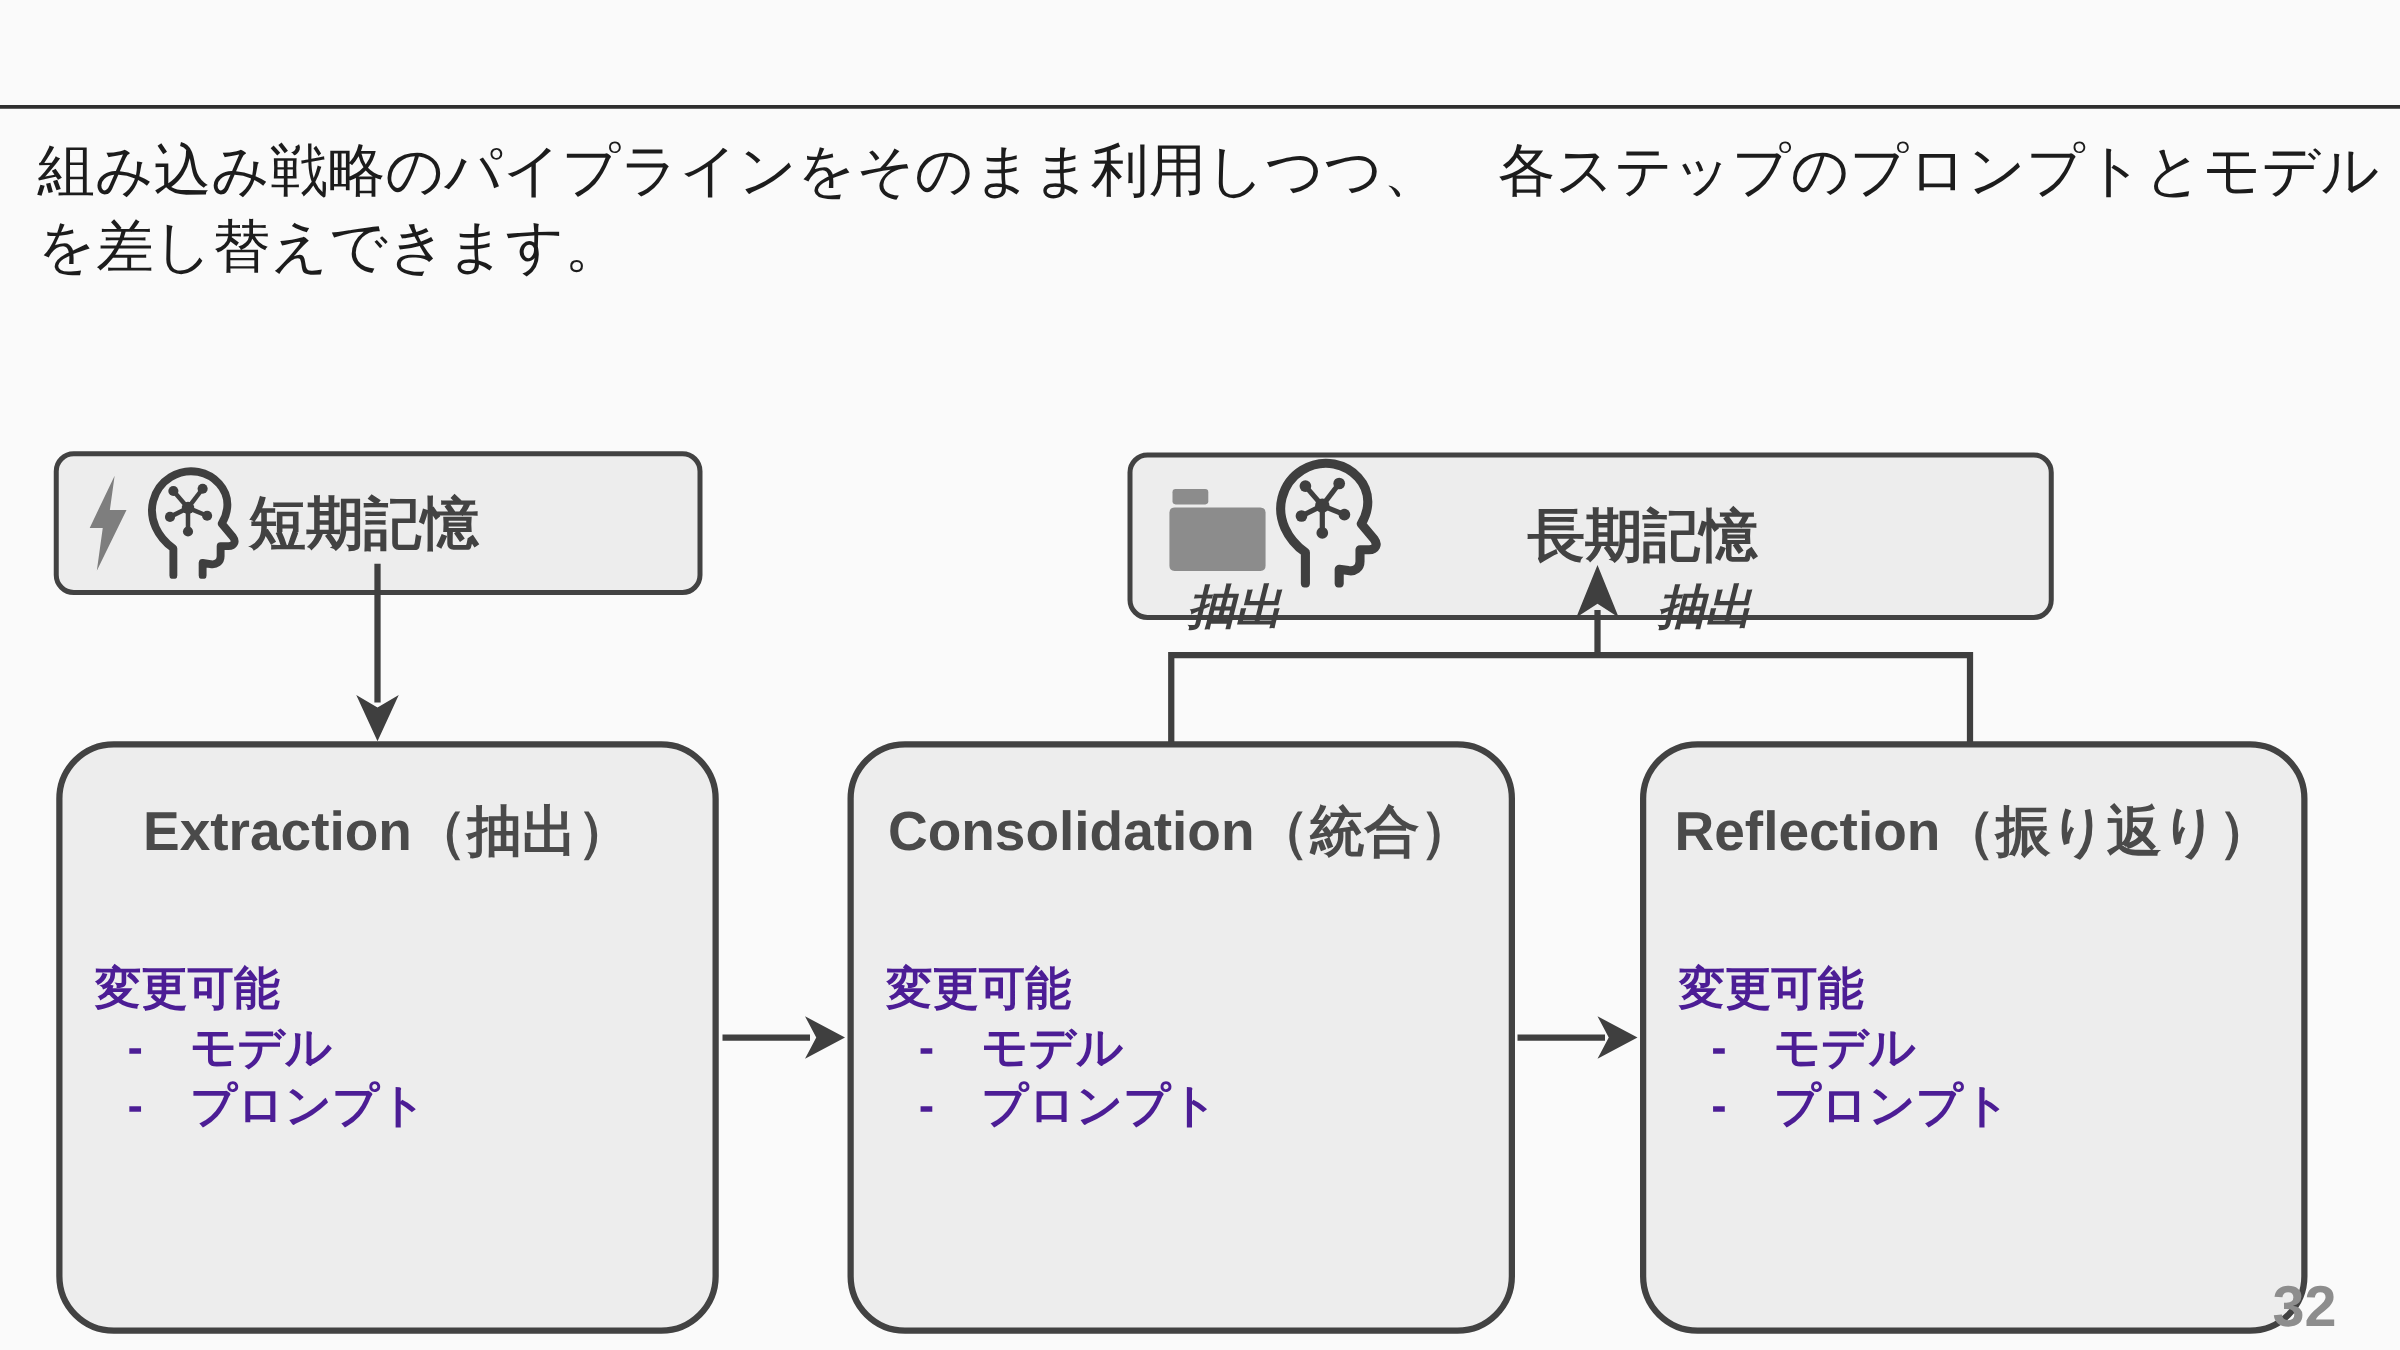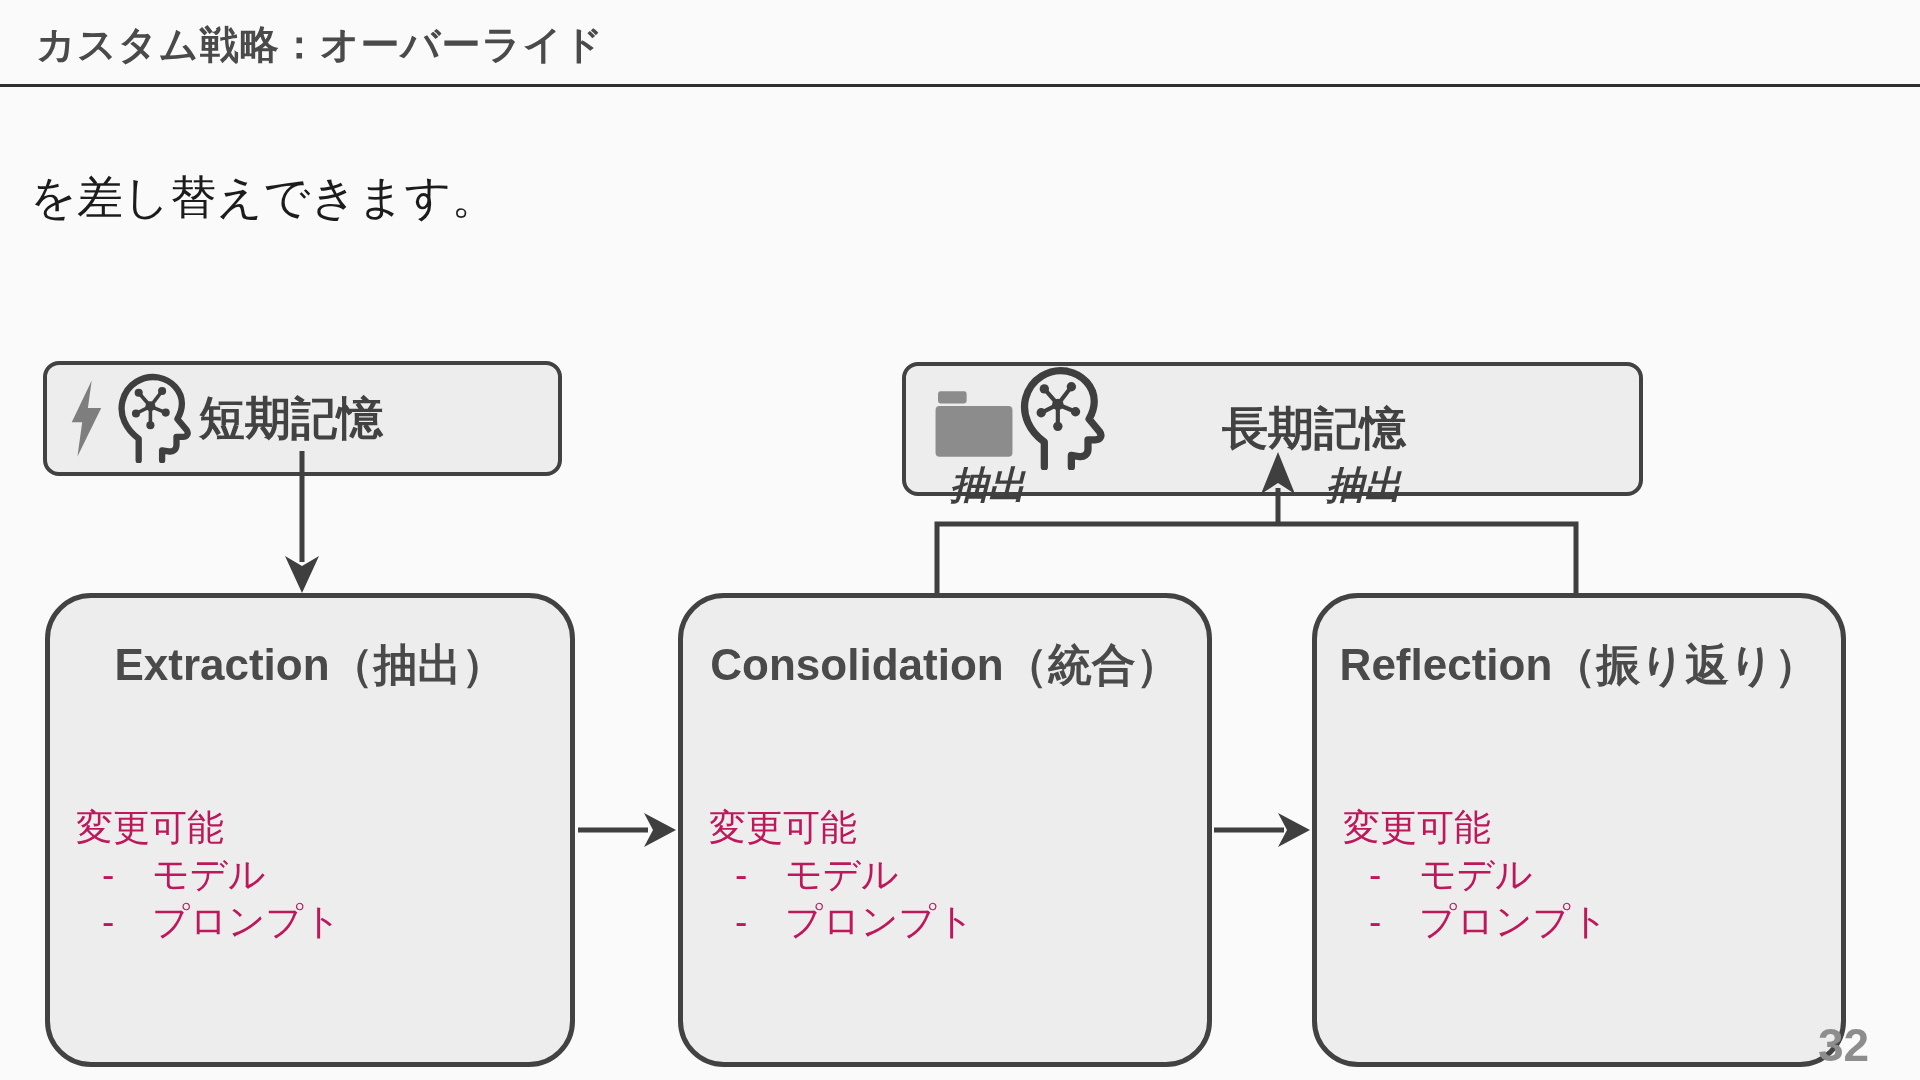--- a/index.html
+++ b/index.html
@@ -54,21 +54,21 @@
   .pipebox.p1{left:45px;width:530px;padding-left:38px;}
   .pipebox.p2{left:678px;width:534px;}
   .pipebox.p3{left:1312px;width:534px;padding-left:20px;}
   .pipebox h2{
     position:absolute;left:0;right:0;top:38px;margin:0;
     text-align:center;font-size:44px;font-weight:bold;color:#4a4a4a;
     white-space:nowrap;
   }
   .editable{
     position:absolute;left:26px;top:172px;
-    color:#be185d;font-weight:normal;font-size:37px;line-height:42px;margin-top:37px;
+    color:#4c1d95;font-weight:bold;font-size:37px;line-height:42px;
   }
   .ed-item{display:flex;margin-top:5px;}
   .ed-dash{display:inline-block;margin-left:26px;width:50px;}
   
   .extract-label{
     position:absolute;top:460px;
     font-size:38px;font-weight:bold;color:#3f3f3f;white-space:nowrap;font-style:italic;
   }
   .extract-label.left{left:950px;}
   .extract-label.right{left:1326px;}
@@ -80,24 +80,23 @@
   .connectors{
     position:absolute;left:0;top:0;width:1920px;height:1080px;
     pointer-events:none;
   }
 </style>
 </head>
 <body>
 
 <div class="slide">
 
-  <h1 class="slide-title">カスタム戦略：オーバーライド</h1>
   <div class="header-rule"></div>
 
-  <p class="body-text"><br><span>を差し替えできます。</span></p>
+  <p class="body-text"><span>組み込み戦略のパイプラインをそのまま利用しつつ、　各ステップのプロンプトとモデル</span><br><span>を差し替えできます。</span></p>
 
   <div class="membox short">
     <svg class="icon icon-lightning" viewBox="0 0 40 80">
       <polygon points="26,0 5,44 16,44 11,80 36,29 22,29" fill="#7e7e7e"></polygon>
     </svg>
     <svg class="icon icon-head" viewBox="0 0 100 100">
       <path d="M33,97 L33,73 C19,63 11,47 15,31 C20,12 38,2 55,5 C70,8 81,20 81,34 C81,40 79,46 76,51 L86,63 C89,67 87,71 82,71 L75,71 L75,80 C75,85 71,88 66,87 L59,86 L59,97" fill="none" stroke="#3f3f3f" stroke-width="7" stroke-linecap="round" stroke-linejoin="round"></path>
       <g stroke="#3f3f3f" stroke-width="4">
         <line x1="46" y1="37" x2="33" y2="22"></line>
           <line x1="46" y1="37" x2="59" y2="20"></line>

